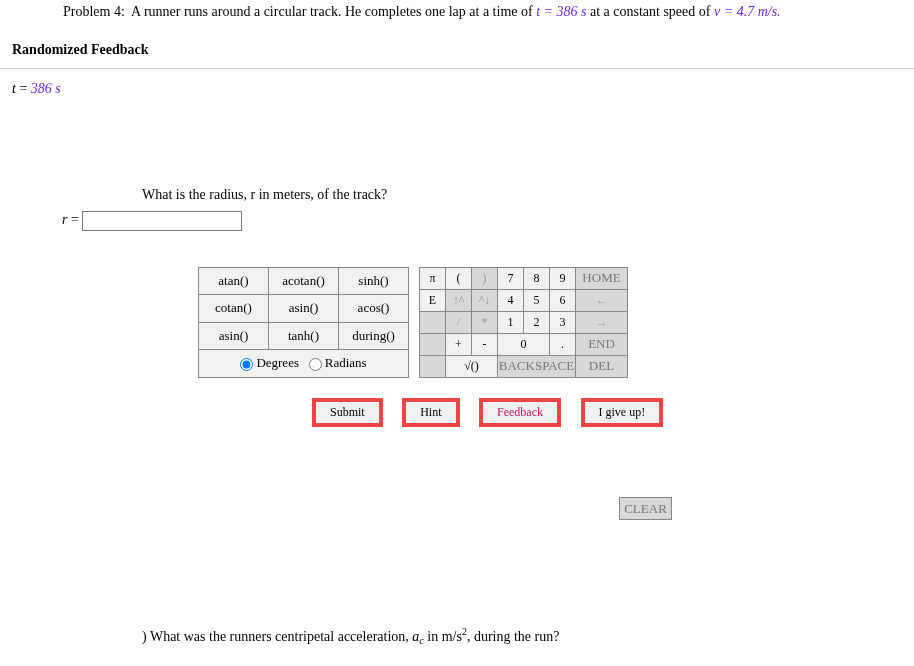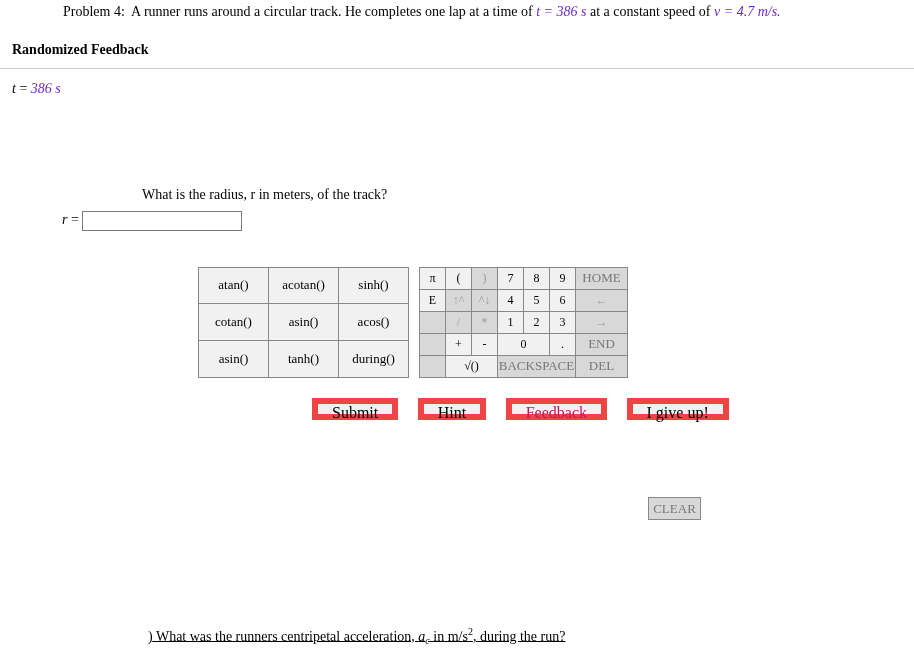--- a/index.html
+++ b/index.html
@@ -87,38 +87,37 @@
       background: #d8d8d8;
       color: #9a9a9a;
       cursor: default;
     }
     table.num-table td.small { font-size: 13px; color: #777; }
     .btn-row {
       margin: 20px 0 0 312px;
     }
     .btn-row button, .btn-row .fbtn {
       font-family: inherit;
-      font-size: 16px;
-      height: 22px;
-      border: 6px solid #ef4444;
+      font-size: 12px;
+      height: 29px;
+      border: 4px solid #ef4444;
       background: #f1f1f1;
       cursor: pointer;
       margin-right: 16px;
       padding: 0 14px;
     }
     .btn-row .fbtn.dis {
       color: #be185d;
       cursor: default;
     }
     .followup {
       position: absolute;
       bottom: 20px;
-      left: 148px;
+      left: 142px;
       font-size: 14px;
-      text-decoration: underline;
     }
     .followup .ital { font-style: italic; }
     sup { font-size: 10px; }
     sub { font-size: 10px; }
   </style>
 </head>
 <body>
 
 <div class="problem-header">
   <b>Problem 4:</b>&nbsp;
@@ -154,20 +153,27 @@
     </tr>
     <tr>
       <td>cotan()</td>
       <td>asin()</td>
       <td>acos()</td>
     </tr>
     <tr>
       <td>asin()</td>
       <td>tanh()</td>
       <td>during()</td>
+    </tr>
+    <tr class="deg-rad-row">
+      <td colspan="3">
+        <label><input type="radio" name="angmode" checked="" style=""><span>Degrees</span></label>
+        &nbsp;
+        <label><input type="radio" name="angmode" style=""><span>Radians</span></label>
+      </td>
     </tr>
   </tbody>
     </table>
 
   <table class="num-table">
     <tbody>
         <tr>
       <td>π</td>
       <td>(</td>
       <td class="dis">)</td>
@@ -207,21 +213,21 @@
       <td colspan="2">√()</td>
       <td colspan="3" class="dis small">BACKSPACE</td>
       <td class="dis small" style="width:26px">DEL</td>
 
     </tr>
   </tbody>
     </table>
 
 </div>
 
-<div style="position:absolute; left:648px; top:497px;border-radius:11px;">
+<div style="position:absolute; left:619px; top:497px;border-radius:11px;">
   <table class="num-table">
     <tbody>
         <tr>
           <td class="wide2 dis small" style="height:22px">CLEAR</td>
         </tr>
   </tbody>
     </table>
 </div>
 
 <div class="btn-row">

